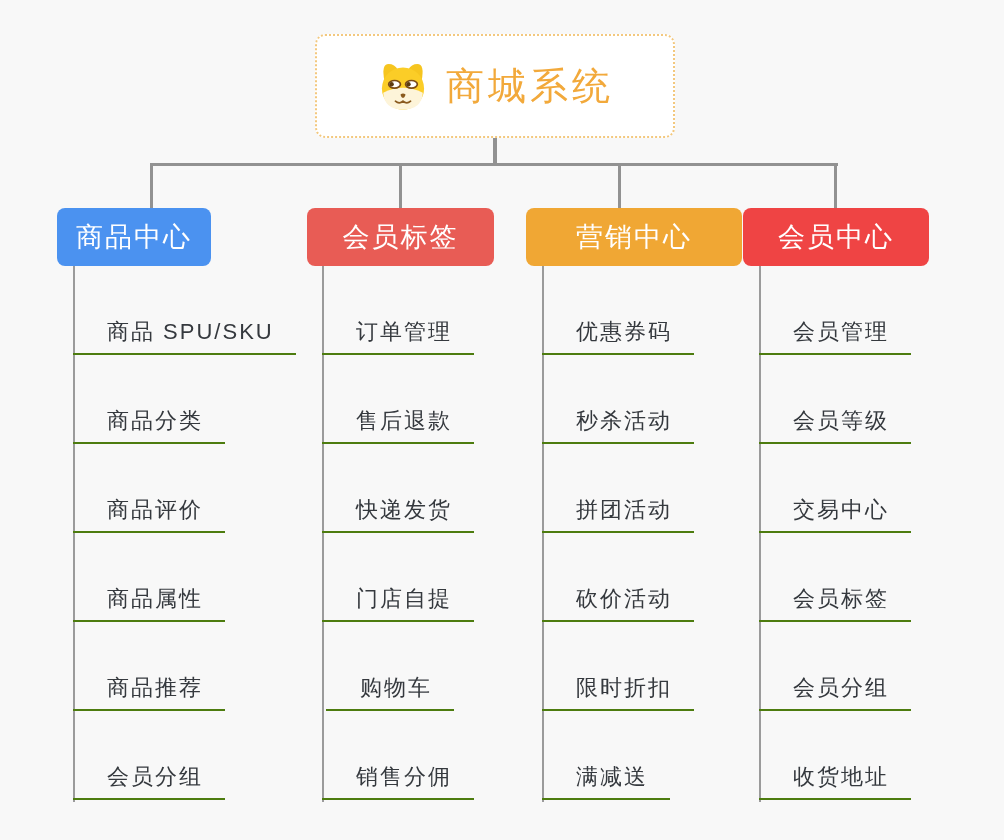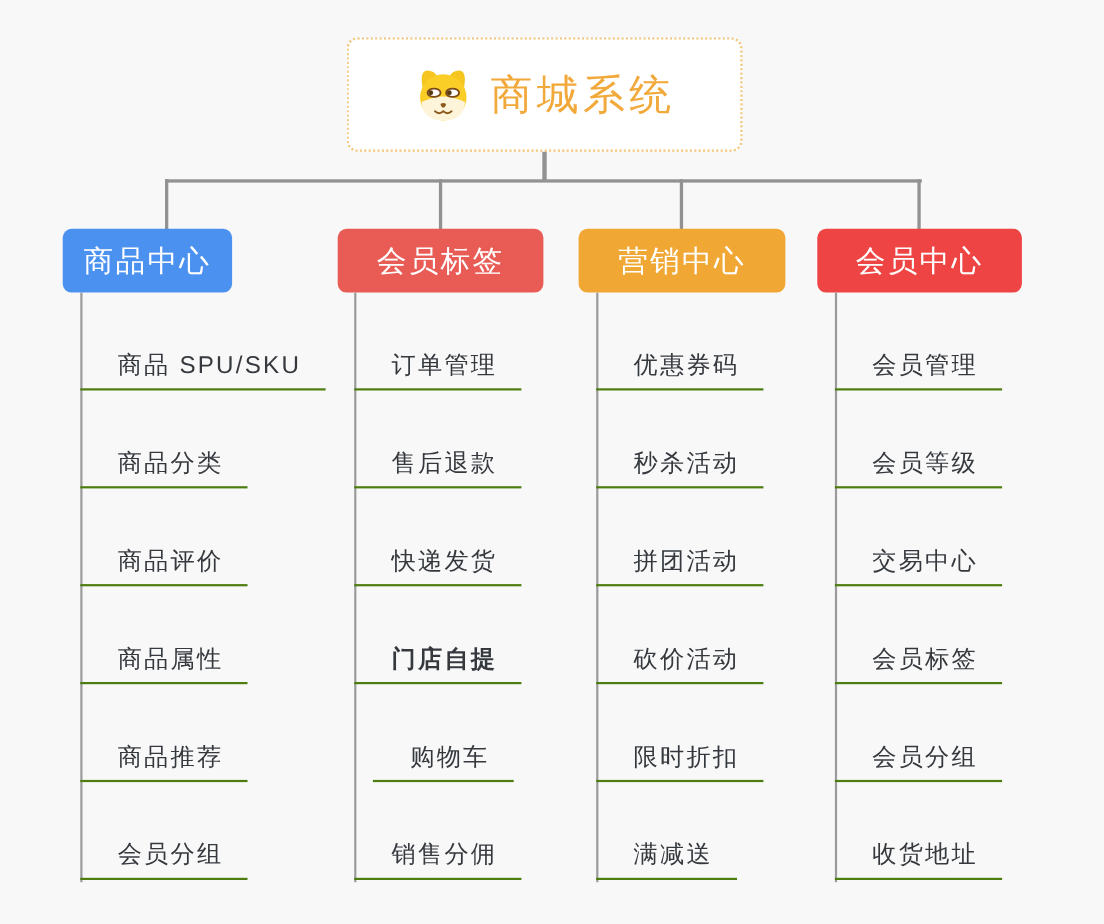--- a/index.html
+++ b/index.html
@@ -85,24 +85,24 @@
     <div class="abs child-item" style="left: 73px; top: 390px;">商品分类</div>
     <div class="abs child-item" style="left: 73px; top: 479px;">商品评价</div>
     <div class="abs child-item" style="left: 73px; top: 568px;">商品属性</div>
     <div class="abs child-item" style="left: 73px; top: 657px;">商品推荐</div>
     <div class="abs child-item" style="left: 73px; top: 746px;">会员分组</div>
     <div class="abs branch-box" style="left: 307px; top: 208px; width: 187px; background: rgb(232, 92, 85);">会员标签</div>
     <div class="abs trunk" style="left: 322px; top: 266px; height: 536px;"></div>
     <div class="abs child-item" style="left: 322px; top: 301px;">订单管理</div>
     <div class="abs child-item" style="left: 322px; top: 390px;">售后退款</div>
     <div class="abs child-item" style="left: 322px; top: 479px;">快递发货</div>
-    <div class="abs child-item" style="left: 322px; top: 568px; font-weight: bold;">门店自提</div>
-    <div class="abs child-item" style="left: 339px; top: 657px; text-align: right;">购物车</div>
+    <div class="abs child-item" style="left: 322px; top: 568px;">门店自提</div>
+    <div class="abs child-item" style="left: 326px; top: 657px; text-align: right;">购物车</div>
     <div class="abs child-item" style="left: 322px; top: 746px;">销售分佣</div>
-    <div class="abs branch-box" style="left: 526px; top: 208px; width: 188px; background: rgb(240, 167, 52);">营销中心</div>
+    <div class="abs branch-box" style="left: 526px; top: 208px; width: 216px; background: rgb(240, 167, 52);">营销中心</div>
     <div class="abs trunk" style="left: 542px; top: 266px; height: 536px;"></div>
     <div class="abs child-item" style="left: 542px; top: 301px;">优惠券码</div>
     <div class="abs child-item" style="left: 542px; top: 390px;">秒杀活动</div>
     <div class="abs child-item" style="left: 542px; top: 479px;">拼团活动</div>
     <div class="abs child-item" style="left: 542px; top: 568px;">砍价活动</div>
     <div class="abs child-item" style="left: 542px; top: 657px;">限时折扣</div>
     <div class="abs child-item" style="left: 542px; top: 746px;">满减送</div>
     <div class="abs branch-box" style="left: 743px; top: 208px; width: 186px; background: #ef4444;">会员中心</div>
     <div class="abs trunk" style="left: 759px; top: 266px; height: 536px;"></div>
     <div class="abs child-item" style="left: 759px; top: 301px;">会员管理</div>

